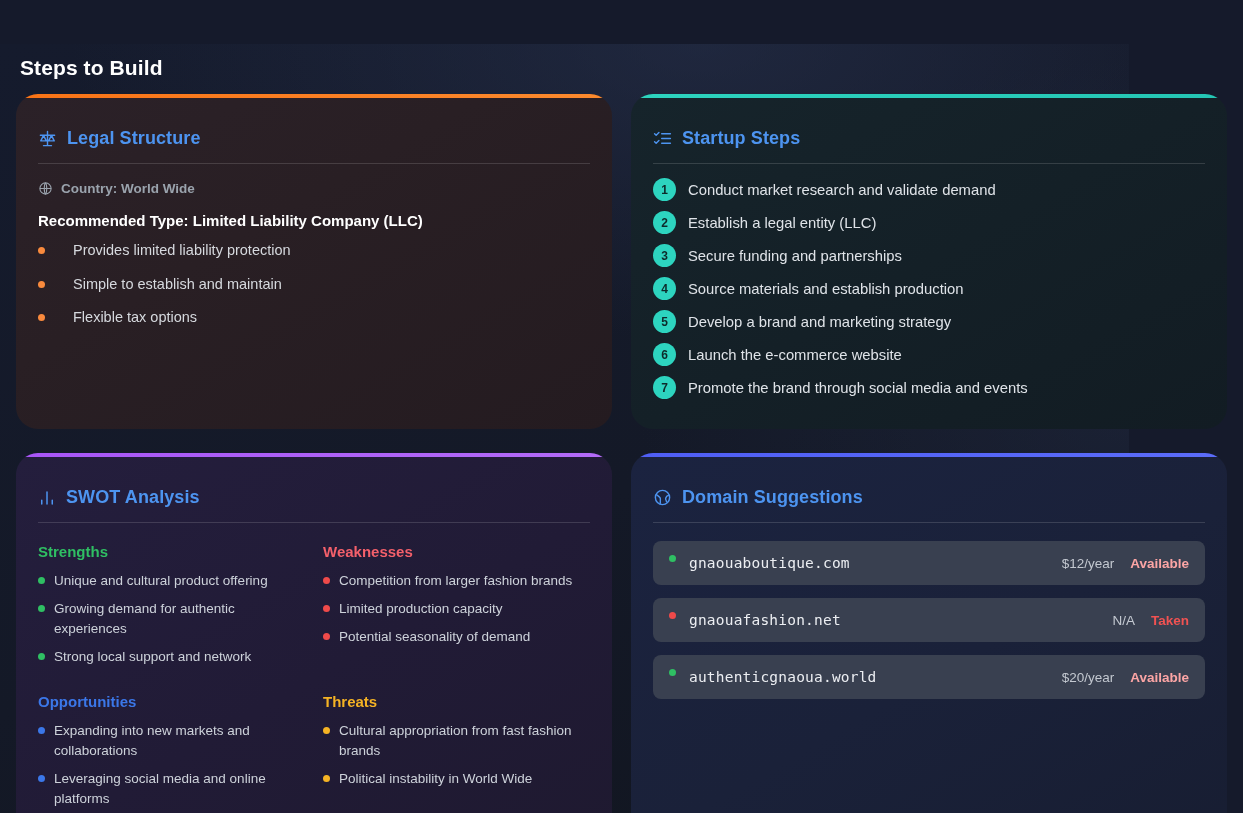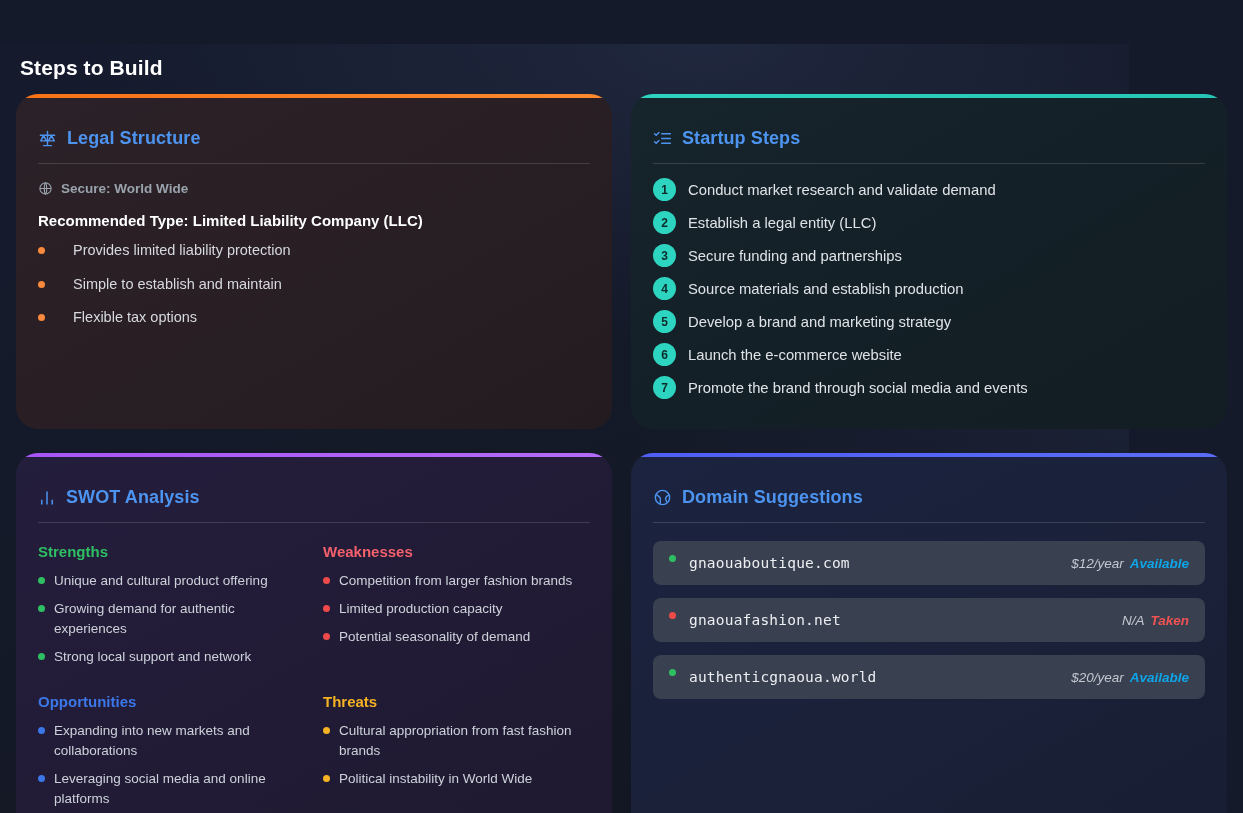--- a/index.html
+++ b/index.html
@@ -192,24 +192,24 @@
     padding: 14px 16px;
     margin-bottom: 13px;
   }
   .domain-left { display: flex; gap: 13px; }
   .domain-name {
     font-family: "DejaVu Sans Mono", "Liberation Mono", monospace;
     font-size: 14.5px;
     color: #eceef2;
     letter-spacing: .2px;
   }
-  .domain-right { display: flex; align-items: center; gap: 6px; font-style: italic; }
+  .domain-right { display: flex; align-items: center; gap: 16px; }
   .domain-price { font-size: 13.5px; color: #c3c8d0; }
   .domain-status { font-size: 13.5px; font-weight: bold; }
-  .status--available { color: #0ea5e9; }
+  .status--available { color: #fca5a5; }
   .status--taken { color: #f05252; }
 </style>
 </head>
 <body>
 
 <div id="root">
 
   <div class="page-title">Steps to Build</div>
 
   <div class="grid">
@@ -225,21 +225,21 @@
       </div>
       <div class="divider"></div>
 
       <div class="country-row">
         <span class="gicon">
           <svg width="15" height="15" viewBox="0 0 24 24" fill="none" stroke="currentColor" stroke-width="1.7">
             <circle cx="12" cy="12" r="9"></circle>
               <path d="M3 12h18M12 3c2.6 2.7 2.6 15.3 0 18M12 3c-2.6 2.7-2.6 15.3 0 18"></path>
           </svg>
         </span>
-        <span>Secure: World Wide</span>
+        <span>Country: World Wide</span>
       </div>
 
       <div class="rec-type">Recommended Type: Limited Liability Company (LLC)</div>
 
       <ul class="bullets">
         <li>
           <span class="dot dot--orange"></span>
           <span>Provides limited liability protection</span>
         </li>
         <li>

